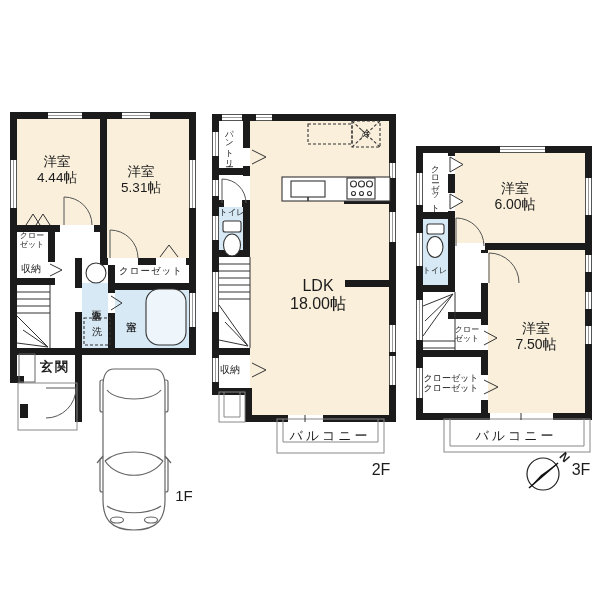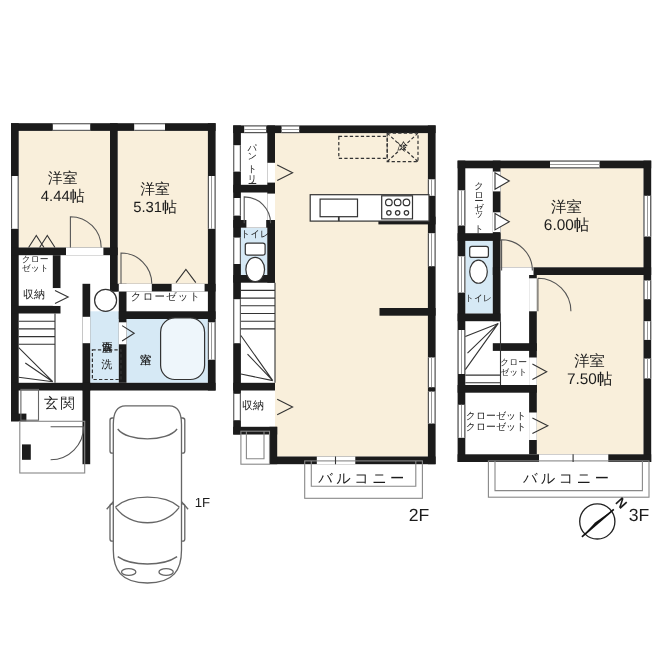--- a/index.html
+++ b/index.html
@@ -221,26 +221,30 @@
   </div>
   <div class="lbl" style="left:32px;top:240px;font-size:8px;">
     <span>クロー</span>
       <span>ゼット</span>
   </div>
   <div class="lbl" style="left:31px;top:269px;font-size:10px;">収納</div>
   <div class="lbl vlbl" style="left:96px;top:303px;font-size:9.5px;">洗面室</div>
   <div class="lbl" style="left:97px;top:332px;font-size:10px;">洗</div>
   <div class="lbl" style="left:151px;top:271px;font-size:9.5px;letter-spacing:1px;">クローゼット</div>
   <div class="lbl vlbl" style="left:132px;top:313px;font-size:10.5px;">浴室</div>
-  <div class="lbl" style="left:55px;top:367px;font-size:13px;letter-spacing:2px;">玄関</div>
-  <div class="lbl" style="left:184px;top:458px;font-size:12px;">1F</div>
+  <div class="lbl" style="left:55px;top:367px;font-size:13px;letter-spacing:2px;font-weight:bold;">玄関</div>
+  <div class="lbl" style="left:184px;top:496px;font-size:15px;">1F</div>
 
   <div class="lbl vlbl" style="left:229px;top:143px;font-size:8.5px;">パントリー</div>
   <div class="lbl" style="left:232px;top:213px;font-size:8.5px;">トイレ</div>
   <div class="lbl" style="left:366px;top:134px;font-size:10px;">冷</div>
+  <div class="lbl" style="left:318px;top:295px;font-size:16px;">
+    <span>LDK</span>
+      <span>18.00帖</span>
+  </div>
   <div class="lbl" style="left:230px;top:370px;font-size:10px;">収納</div>
   <div class="lbl" style="left:330px;top:436px;font-size:13px;letter-spacing:3px;">バルコニー</div>
   <div class="lbl" style="left:381px;top:470px;font-size:16px;">2F</div>
 
   <div class="lbl vlbl" style="left:435px;top:183px;font-size:8.5px;">クローゼット</div>
   <div class="lbl" style="left:435px;top:271px;font-size:8px;">トイレ</div>
   <div class="lbl" style="left:515px;top:196px;font-size:14px;">
     <span>洋室</span>
       <span>6.00帖</span>
   </div>

